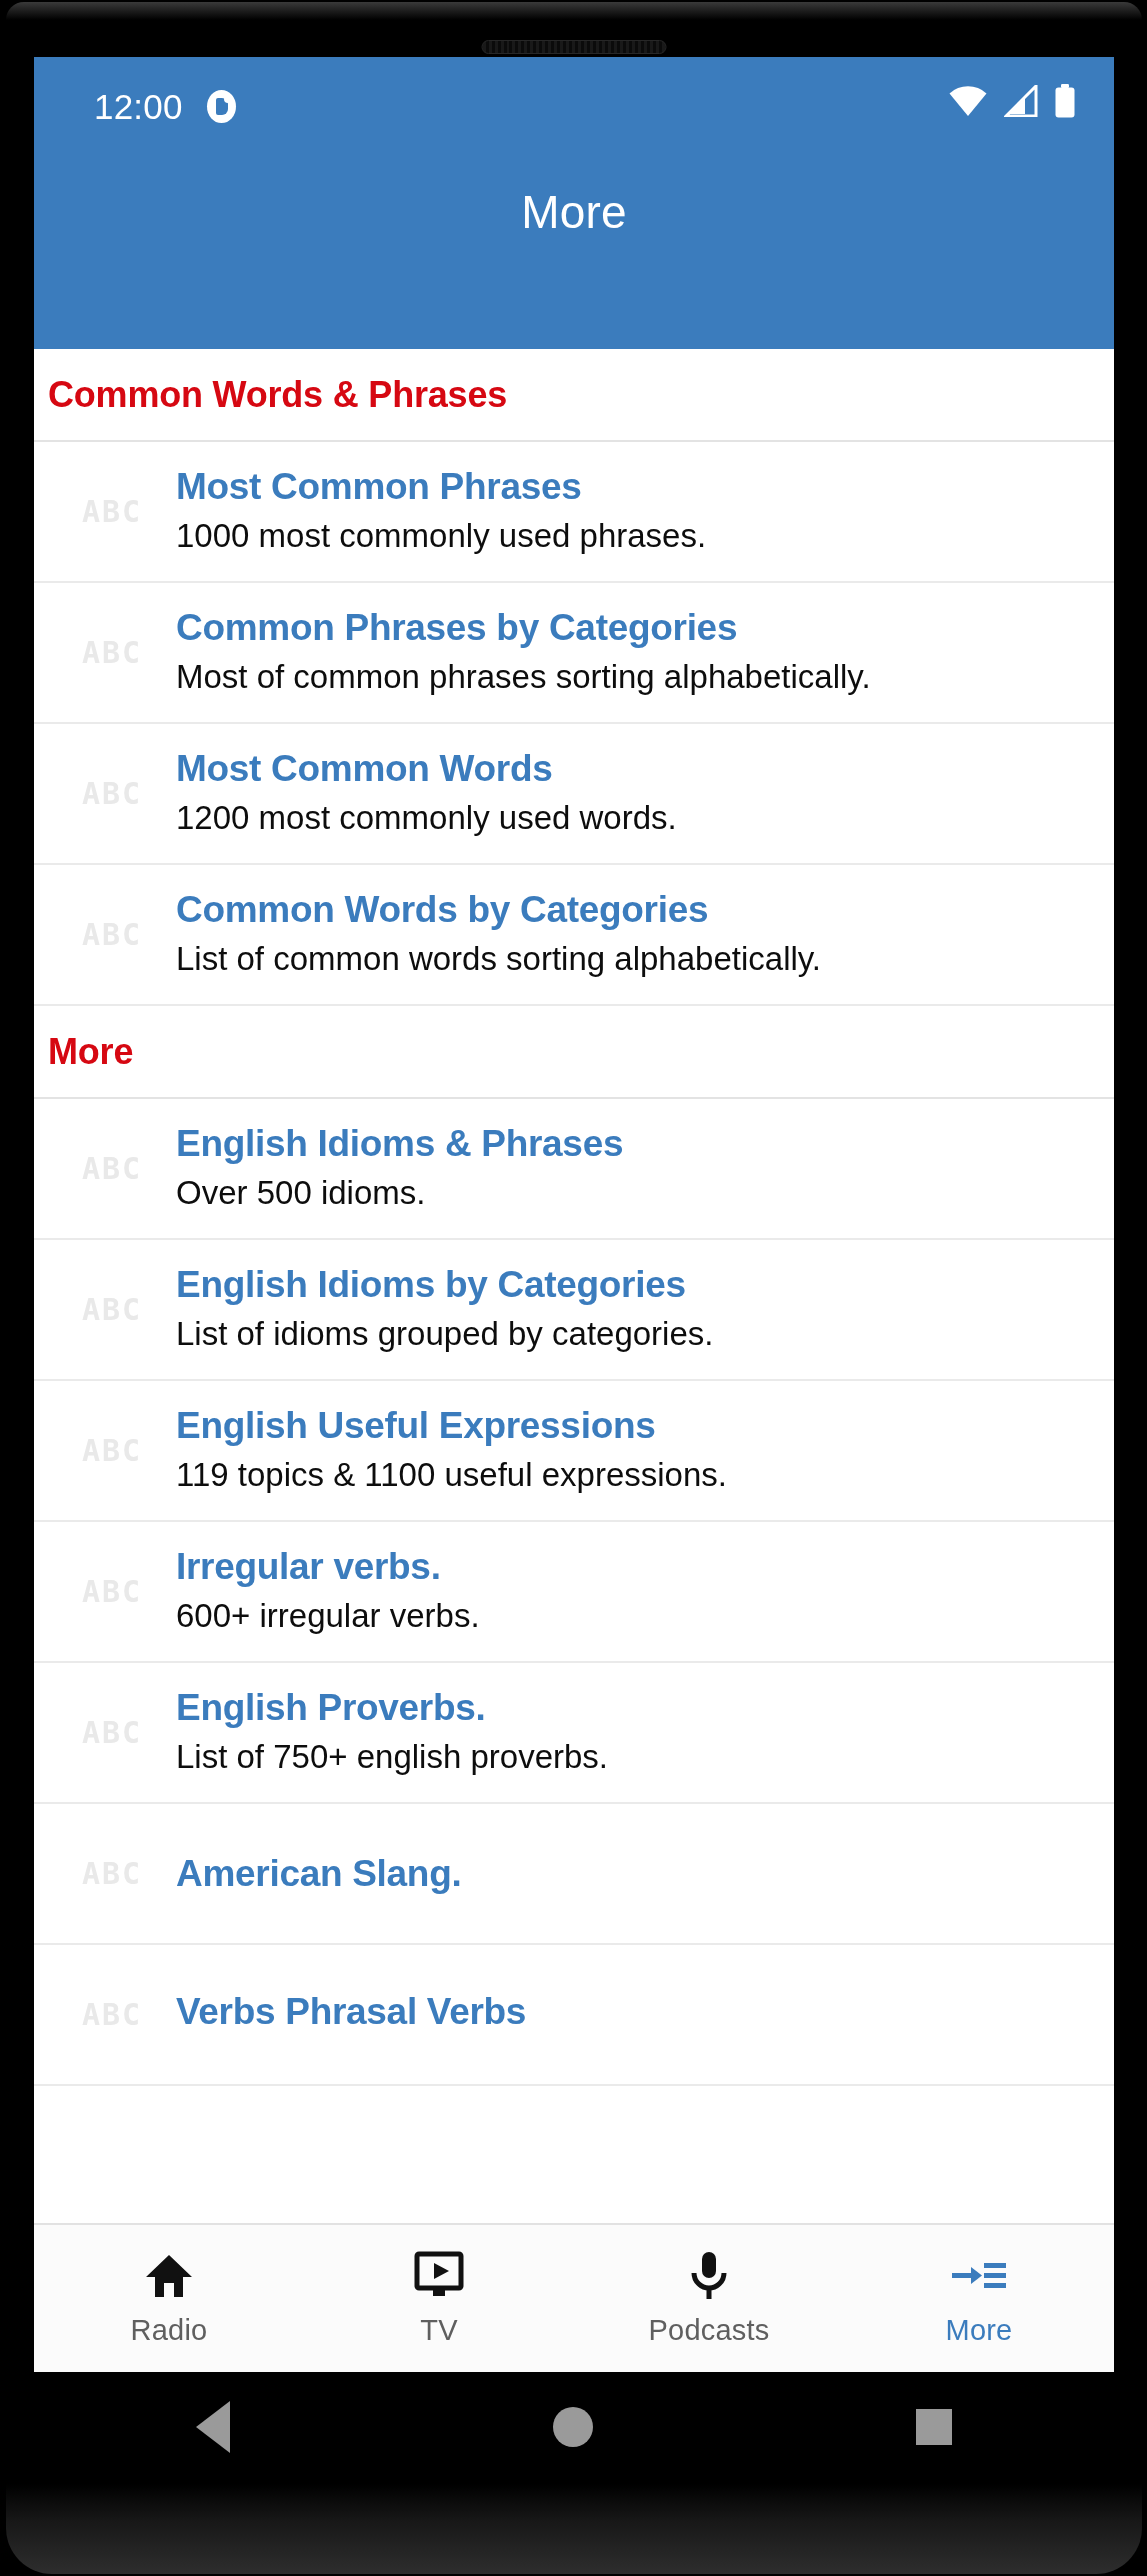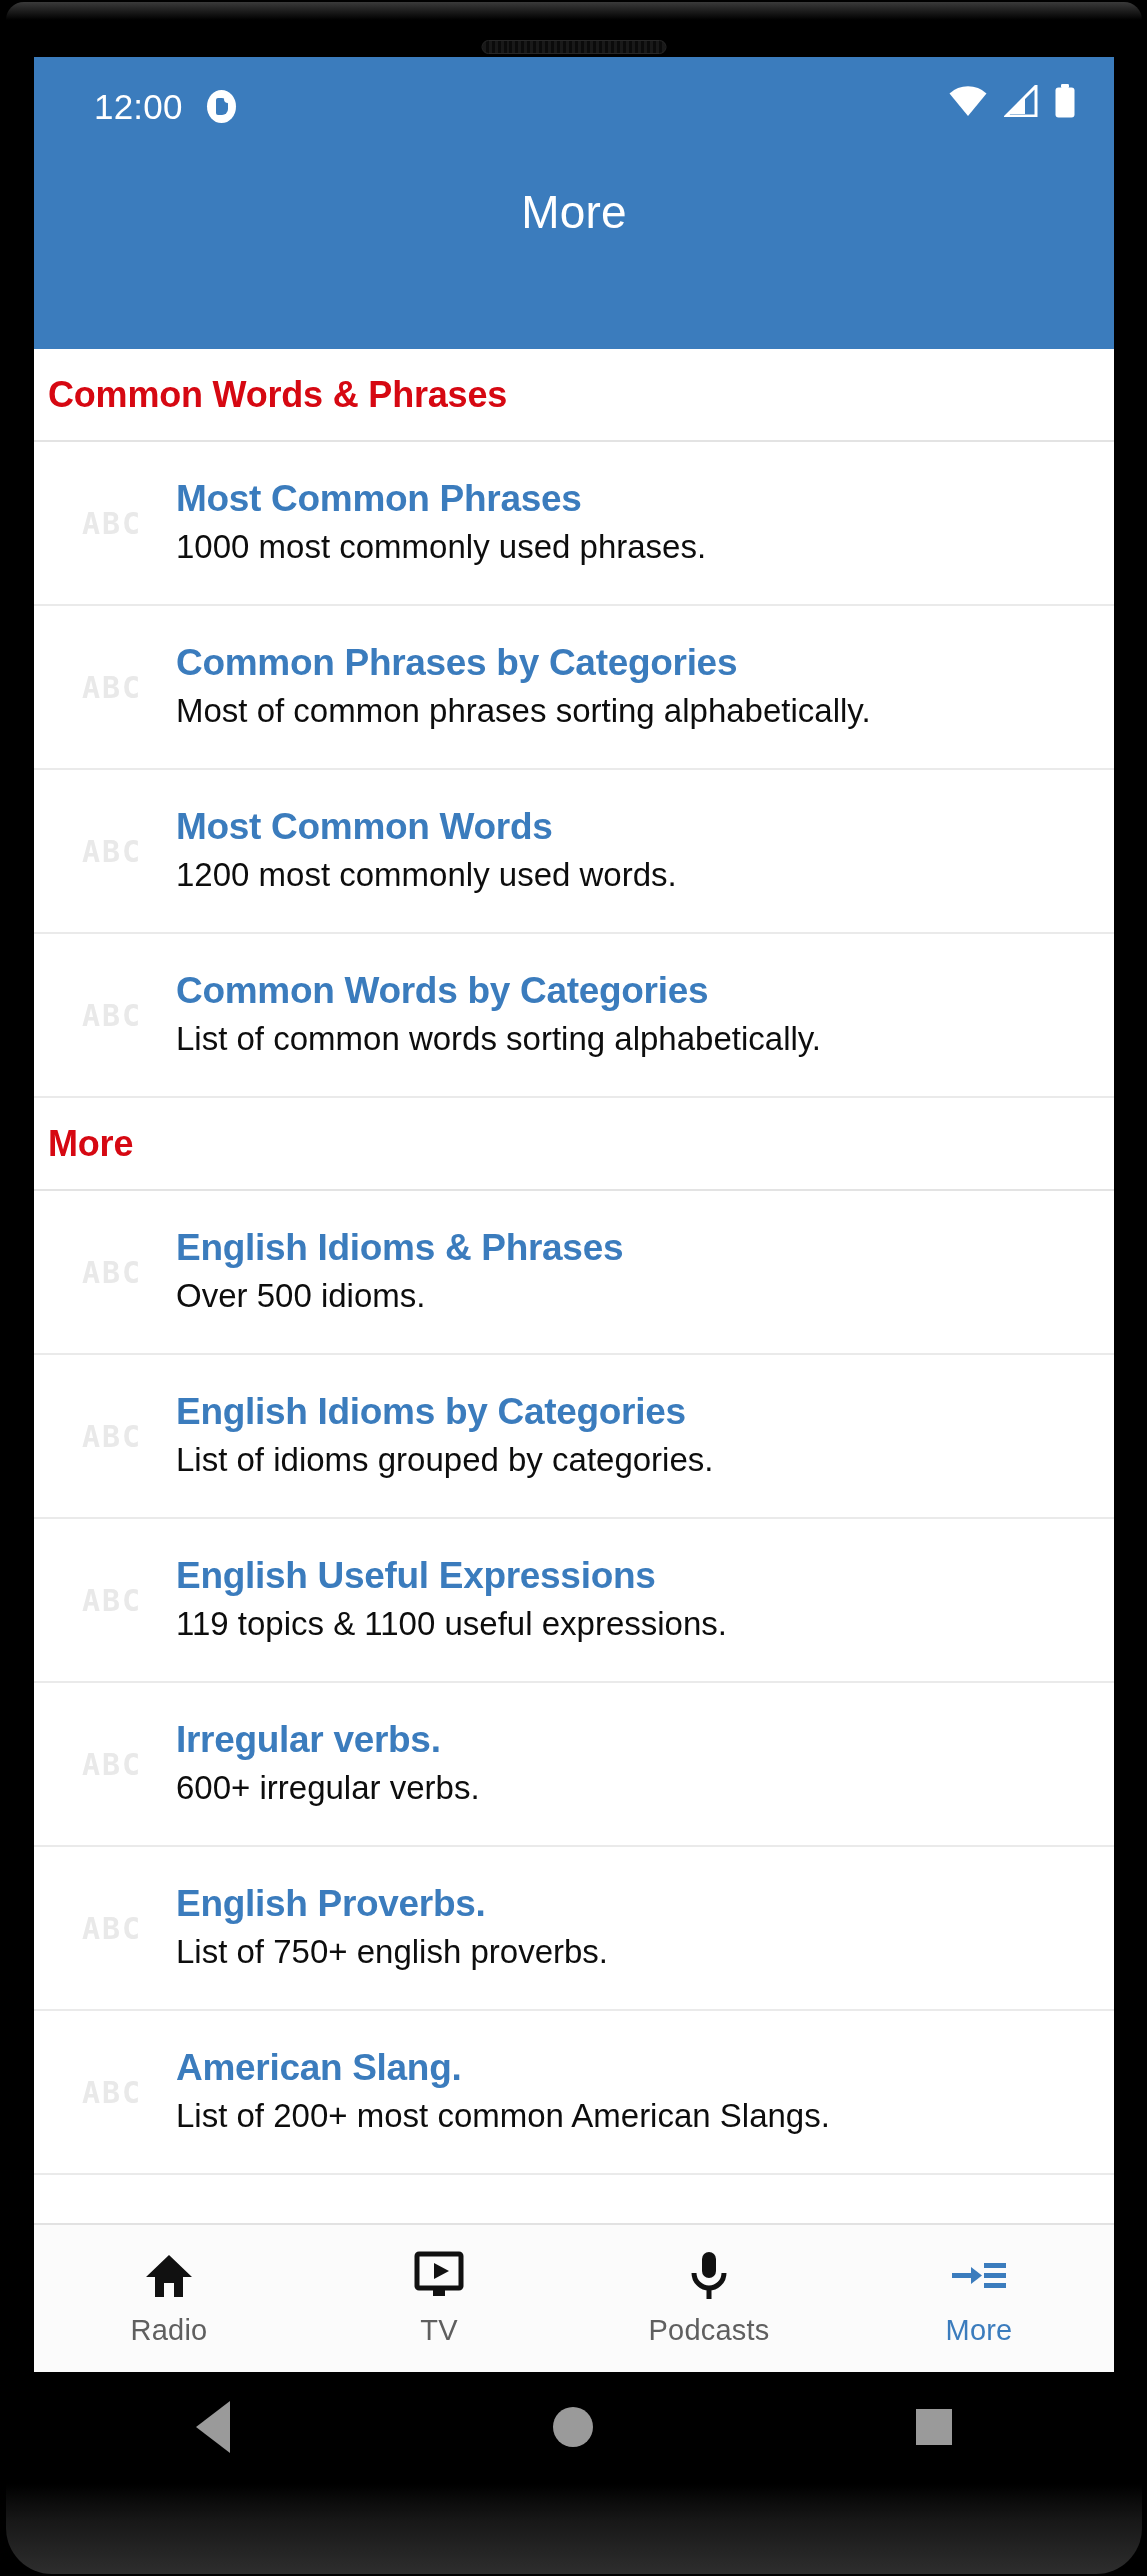--- a/index.html
+++ b/index.html
@@ -139,21 +139,21 @@
     font-size: 36px;
     font-weight: 700;
     letter-spacing: -0.2px;
     background: #ffffff;
     border-bottom: 2px solid #e3e3e3;
   }
   .list-row {
     display: flex;
     align-items: center;
     padding: 0 14px;
-    height: 164px;
+    height: 141px;
     background: #ffffff;
     border-bottom: 2px solid #eaeaea;
   }
   .row-icon {
     width: 128px;
     flex: 0 0 128px;
     text-align: center;
     color: #e9e9e9;
     font-size: 30px;
     font-weight: 700;
@@ -355,21 +355,20 @@
         <span class="row-text">
           <span class="row-title" style="display: block;">English Proverbs.</span>
           <span class="row-sub" style="display: block;">List of 750+ english proverbs.</span>
         </span>
       </div>
 
       <div class="list-row">
         <span class="row-icon">ABC</span>
         <span class="row-text">
           <span class="row-title" style="display: block;">American Slang.</span>
-          <span class="row-sub" style="display: block;">List of 200+ most common American Slangs.</span>
         </span>
       </div>
 
       <div class="list-row">
         <span class="row-icon">ABC</span>
         <span class="row-text">
           <span class="row-title" style="display: block;">Verbs Phrasal Verbs</span>
           <span class="row-sub" style="display: block;"></span>
         </span>
       </div>

